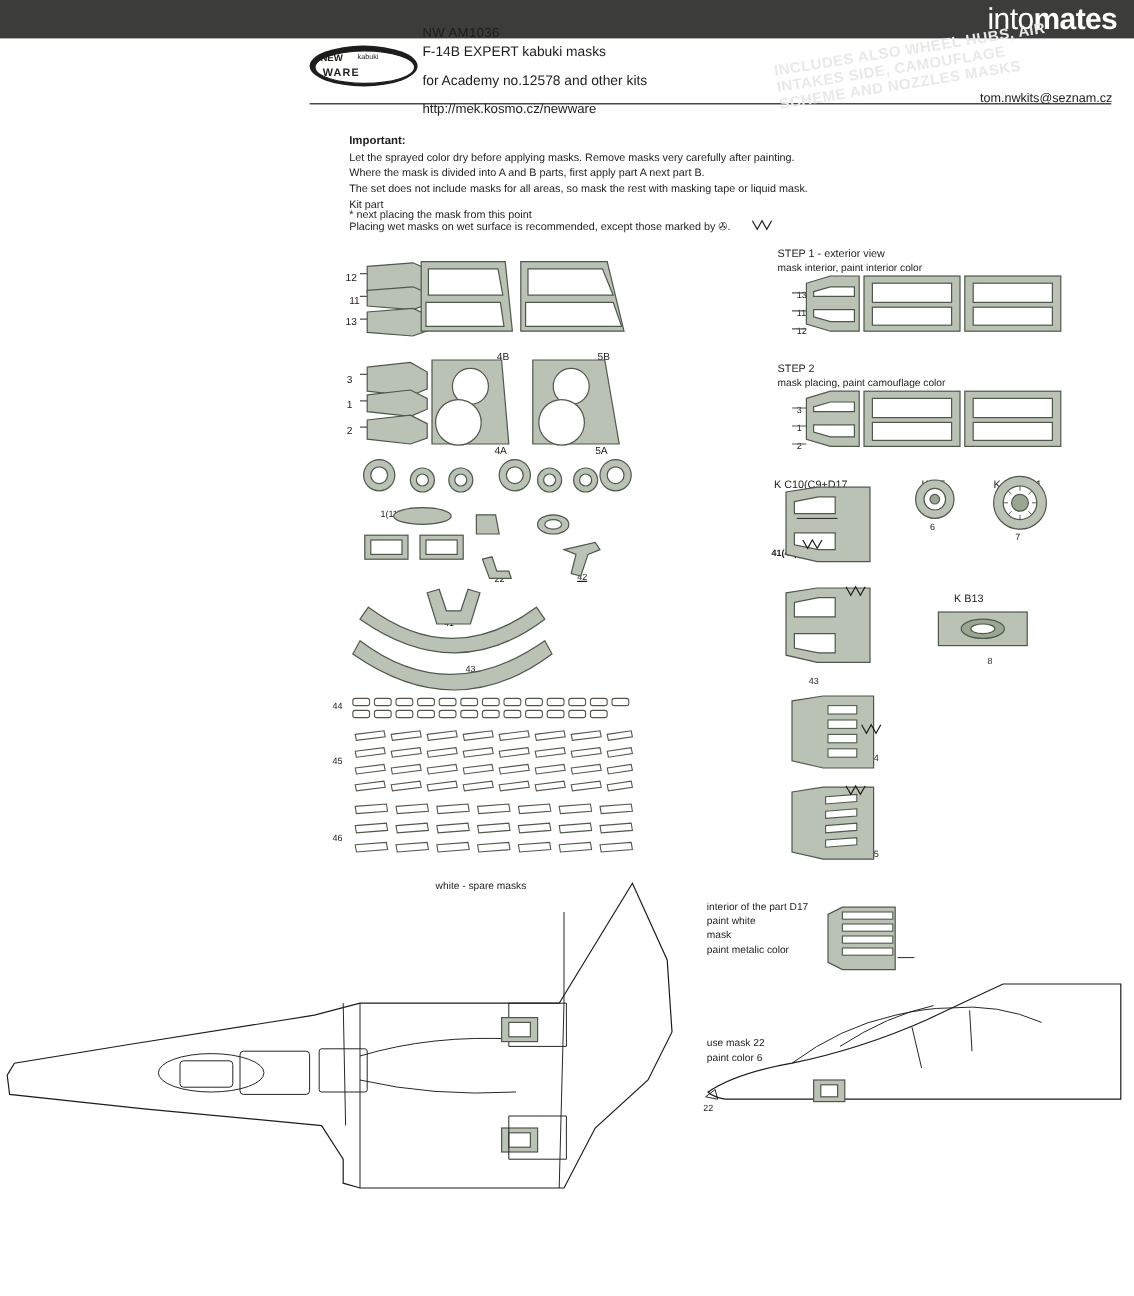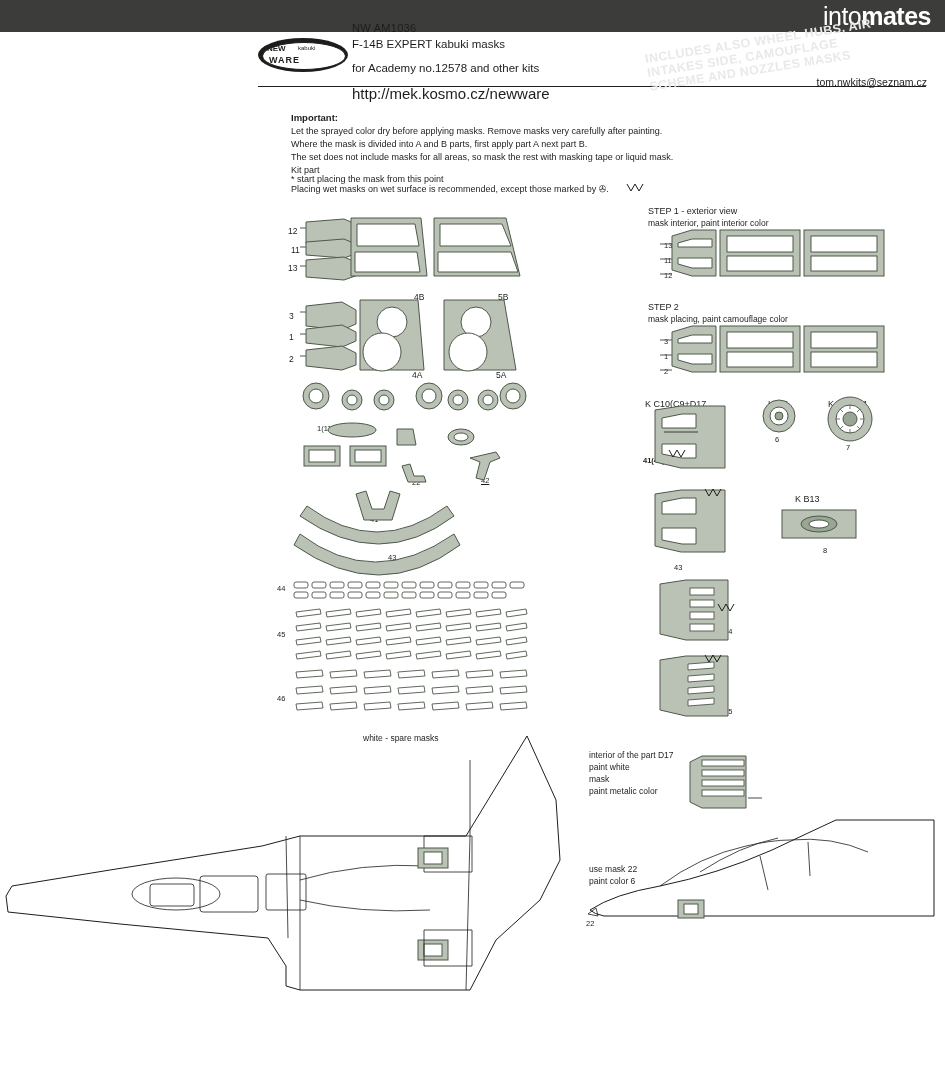--- a/index.html
+++ b/index.html
@@ -18,21 +18,21 @@
   .logo-oval{position:absolute;left:0;top:0;width:90px;height:34px;border-radius:50%;background:#1d1d1b;}
   .logo-oval2{position:absolute;left:4px;top:4px;width:82px;height:26px;border-radius:50%;background:#ffffff;border:1px solid #1d1d1b;}
   .logo-t1{position:absolute;left:9px;top:6px;font-size:8px;font-weight:bold;color:#1d1d1b;}
   .logo-t2{position:absolute;left:11px;top:17px;font-size:9px;font-weight:bold;color:#1d1d1b;letter-spacing:1px;}
   .logo-t3{position:absolute;left:40px;top:7px;font-size:6px;color:#1d1d1b;}
   .logo-rule{position:absolute;left:258px;top:86px;width:668px;height:1px;background:#1d1d1b;}
 
   .hdr-code{position:absolute;left:352px;top:10px;font-size:11px;color:#1d1d1b;letter-spacing:.3px;margin-top:12px;}
   .hdr-l1{position:absolute;left:352px;top:38px;font-size:11.5px;color:#1d1d1b;}
   .hdr-l2{position:absolute;left:352px;top:62px;font-size:11.5px;color:#1d1d1b;}
-  .hdr-l3{position:absolute;left:352px;top:85px;font-size:15px;color:#1d1d1b;}
+  .hdr-l3{position:absolute;left:352px;top:85px;font-size:11px;color:#1d1d1b;}
   .hdr-mail{position:absolute;right:18px;top:76px;font-size:10.5px;color:#1d1d1b;margin-left:15px;}
 
   .incl{position:absolute;left:646px;top:34px;width:230px;transform:rotate(-9deg);color:#e9e9e9;font-size:12.5px;line-height:14px;letter-spacing:.4px;font-weight:bold;}
 
   
   .imp-title{position:absolute;left:291px;top:112px;font-size:9.5px;font-weight:bold;color:#1d1d1b;}
   .imp{position:absolute;left:291px;font-size:9px;color:#1d1d1b;white-space:nowrap;}
 
   .lbl{position:absolute;font-size:8.5px;color:#1d1d1b;}
   .lbl-b{position:absolute;font-size:9px;color:#1d1d1b;}
@@ -72,21 +72,21 @@
   <div class="hdr-l2">for Academy no.12578 and other kits</div>
   <div class="hdr-l3">http://mek.kosmo.cz/newware</div>
   <div class="hdr-mail">tom.nwkits@seznam.cz</div>
   <div class="incl">INCLUDES ALSO WHEEL HUBS, AIR INTAKES SIDE, CAMOUFLAGE SCHEME AND NOZZLES MASKS</div>
 
   <div class="imp-title">Important:</div>
   <div class="imp" style="top:126px">Let the sprayed color dry before applying masks. Remove masks very carefully after painting.</div>
   <div class="imp" style="top:139px">Where the mask is divided into A and B parts, first apply part A next part B.</div>
   <div class="imp" style="top:152px">The set does not include masks for all areas, so mask the rest with masking tape or liquid mask.</div>
   <div class="imp" style="top:165px">Kit part</div>
-  <div class="imp" style="top:174px">* start placing the mask from this point</div>
+  <div class="imp" style="top:174px">* next placing the mask from this point</div>
   <div class="imp" style="top:184px">Placing wet masks on wet surface is recommended, except those marked by ✇.</div>
 
   <div class="lbl-b" style="left:648px;top:206px;">STEP 1 - exterior view</div>
   <div class="lbl" style="left:648px;top:218px;">mask interior, paint interior color</div>
   <div class="lbl-b" style="left:648px;top:302px;">STEP 2</div>
   <div class="lbl" style="left:648px;top:314px;">mask placing, paint camouflage color</div>
 
   <div class="lbl-b" style="left:645px;top:399px;">K C10(C9+D17</div>
   <div class="lbl-b" style="left:768px;top:399px;">K D5</div>
   <div class="lbl-b" style="left:828px;top:399px;">K D8+F11</div>

